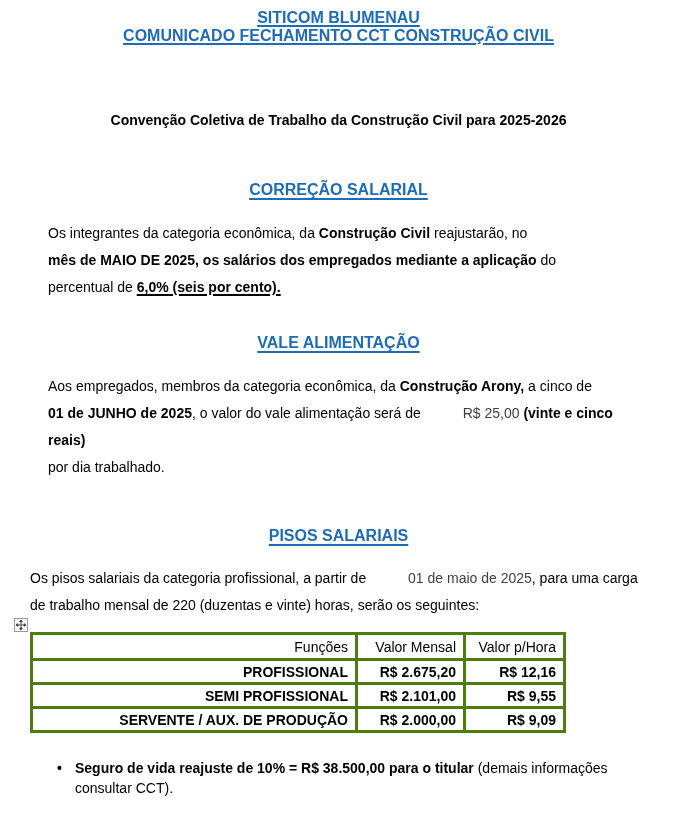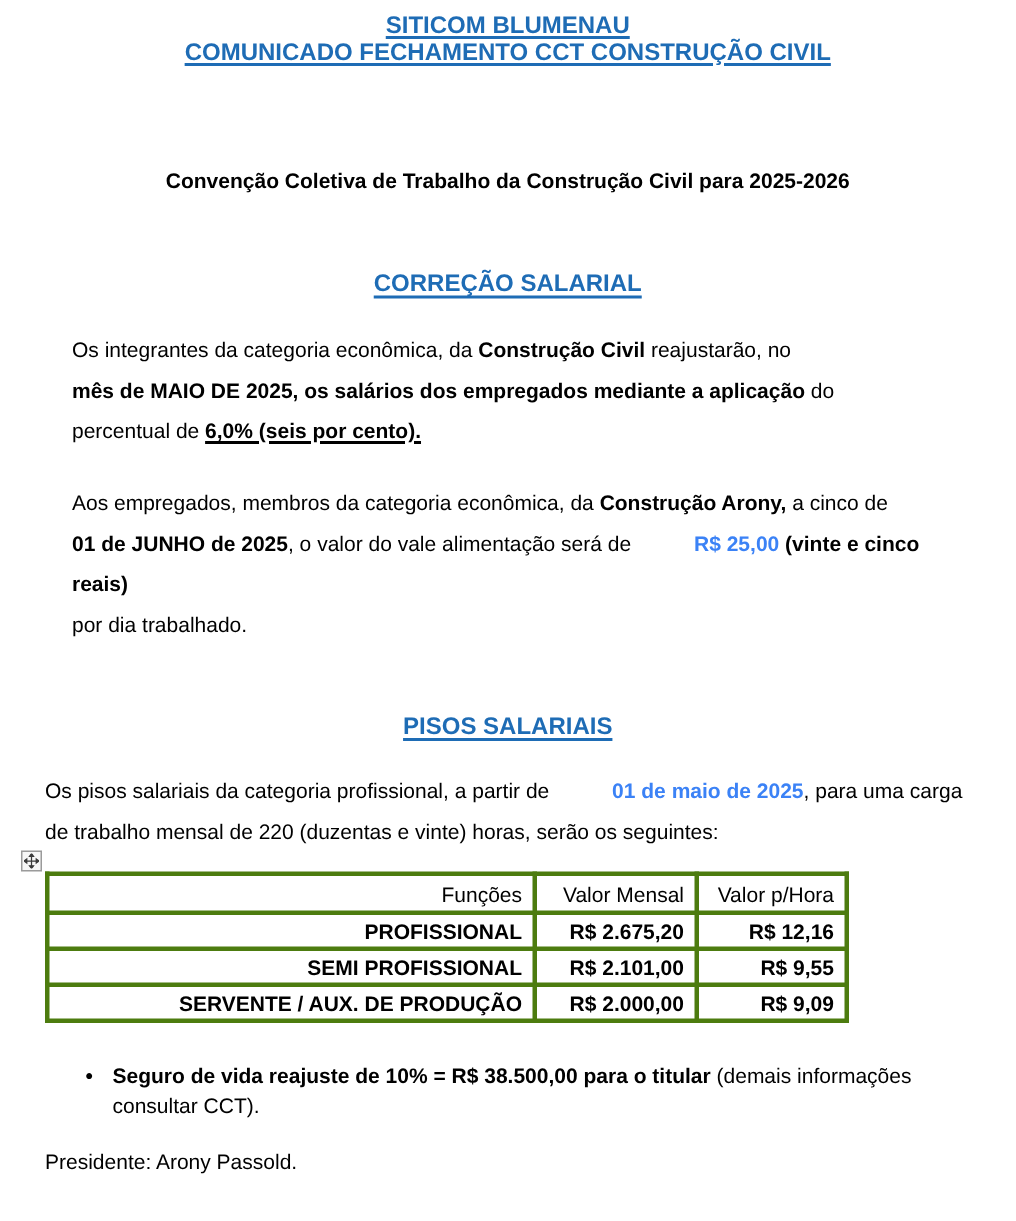--- a/index.html
+++ b/index.html
@@ -37,21 +37,21 @@
     text-decoration-thickness: 2px;
     text-underline-offset: 3px;
   }
 
   
   .para { font-size: 14px; line-height: 27px; }
   .intro { margin-top: 35px; text-align: center; }
   .p-std { margin-left: 48px; margin-right: 24px; }
   .b  { font-weight: bold; }
   .bu { font-weight: bold; text-decoration: underline; text-decoration-thickness: 2px; text-underline-offset: 2px; }
-  .rb { font-weight: bold; color: #3b82f6; padding-left: 38px; }
+  .rb { font-weight: normal; color: #404040; padding-left: 38px; }
 
   .h-correcao { margin-top: 47px; }
   .p-correcao { margin-top: 21px; }
   .h-vale     { margin-top: 33px; }
   .p-vale     { margin-top: 21px; }
   .h-pisos    { margin-top: 46px; }
   .p-pisos    { margin-top: 20px; margin-left: 30px; margin-right: 24px; }
 
   
   .table-wrap { position: relative; margin-top: 13px; margin-left: 30px; width: 533px; }
@@ -112,20 +112,23 @@
 
   <div class="h-blue h-correcao">
     <span>CORREÇÃO SALARIAL</span>
   </div>
   <div class="para p-std p-correcao">
     <span>Os integrantes da categoria econômica, da </span><span class="b">Construção Civil</span><span> reajustarão, no</span><br>
     <span class="b">mês de MAIO DE 2025, os salários dos empregados mediante a aplicação</span><span> do</span><br>
     <span>percentual de </span><span class="bu">6,0% (seis por cento).</span>
   </div>
 
+  <div class="h-blue h-vale">
+    <span>VALE ALIMENTAÇÃO</span>
+  </div>
   <div class="para p-std p-vale">
     <span>Aos empregados, membros da categoria econômica, da </span><span class="b">Construção Arony,</span><span> a cinco de</span><br>
     <span class="b">01 de JUNHO de 2025</span><span>, o valor do vale alimentação será de </span><span class="rb">R$ 25,00</span><span class="b"> (vinte e cinco reais)</span><br>
     <span>por dia trabalhado.</span>
   </div>
 
   <div class="h-blue h-pisos">
     <span>PISOS SALARIAIS</span>
   </div>
   <div class="para p-pisos">

